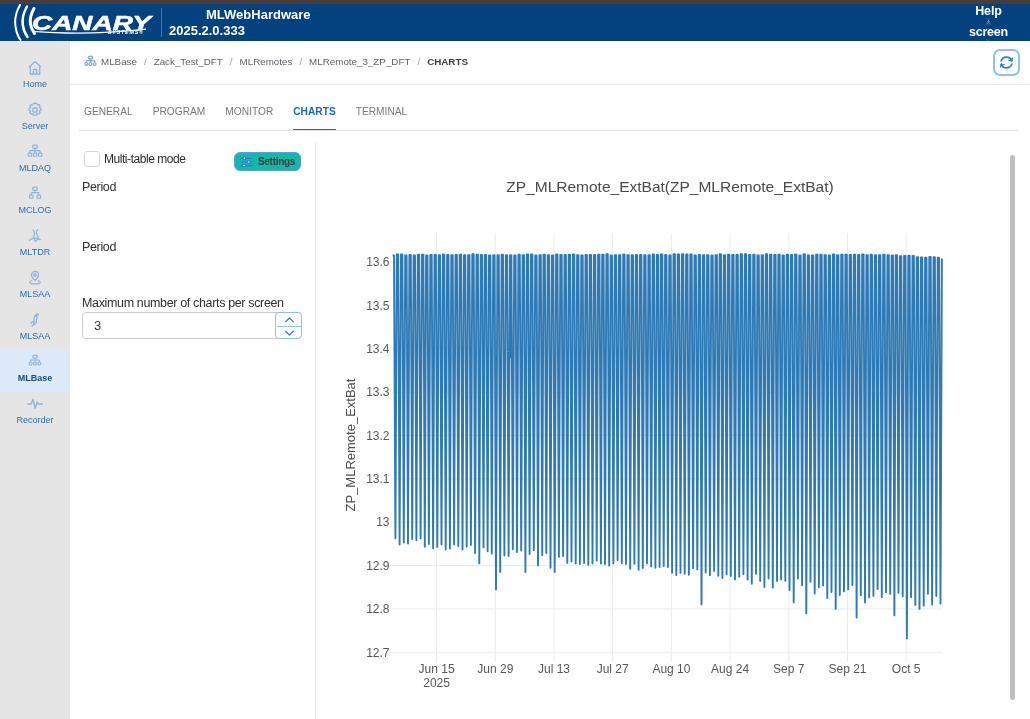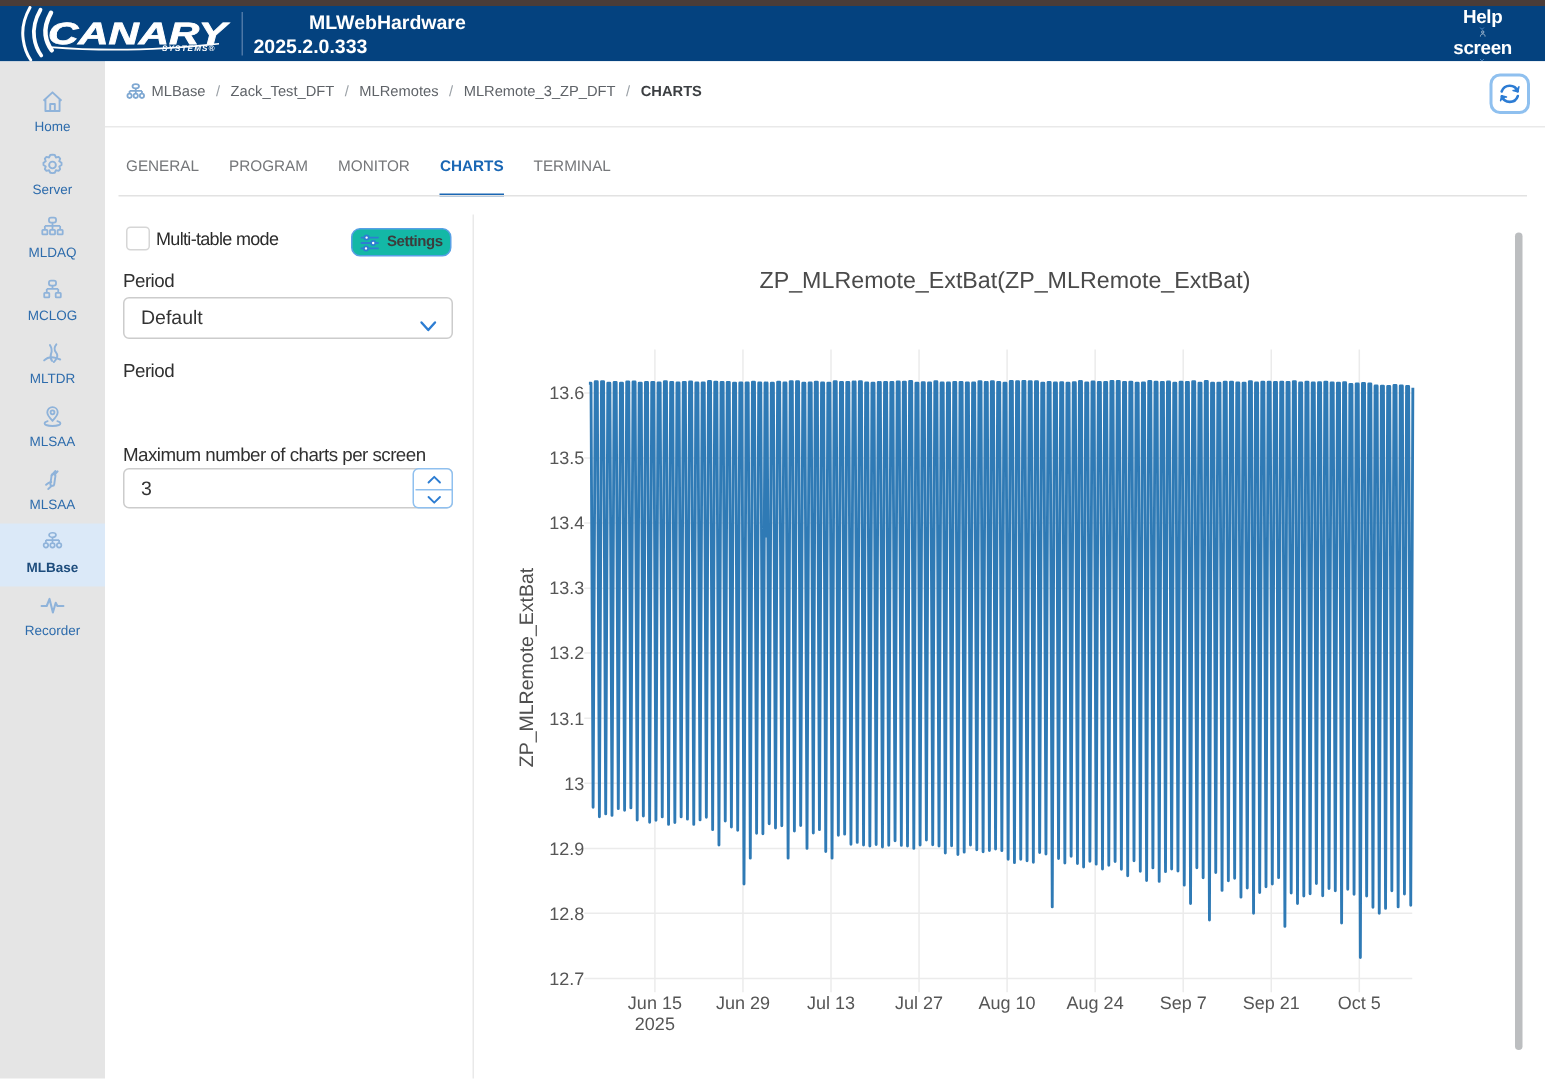--- a/index.html
+++ b/index.html
@@ -200,23 +200,20 @@
     <div class="setbtn" style="position:absolute;left:152px;top:111px">
         <svg width="13" height="12" viewBox="0 0 13 12" fill="none" stroke="#2d7dd2" stroke-width="1.2" stroke-linecap="round">
 <path d="M1 2.4 L12 2.4 M1 6 L12 6 M1 9.6 L12 9.6"></path>
 <circle cx="4.4" cy="2.4" r="1.4" fill="#fff"></circle>
 <circle cx="8.8" cy="6" r="1.4" fill="#fff"></circle>
 <circle cx="4" cy="9.6" r="1.4" fill="#fff"></circle>
 </svg>
         <span>Settings</span>
       </div>
     <div class="flabel" style="position:absolute;left:0;top:139px">Period</div>
-    <div class="select" style="position:absolute;left:0;top:157px">Default<span class="sarrow"><svg width="13" height="11" viewBox="0 0 13 11">
-            <path d="M2 3 L6.5 8 L11 3" stroke="#2d7dd2" stroke-width="1.6" fill="none" stroke-linecap="round" stroke-linejoin="round"></path>
-          </svg></span></div>
     <div class="flabel" style="position:absolute;left:0;top:199px">Period</div>
     <div class="flabel" style="position:absolute;left:0;top:255px">Maximum number of charts per screen</div>
     <div class="numwrap" style="position:absolute;left:0;top:271px">3
       <div class="spin">
         <div class="half" style="top:0">
             <svg width="11" height="8" viewBox="0 0 13 9">
               <path d="M2 6.5 L6.5 2 L11 6.5" stroke="#2d7dd2" stroke-width="1.5" fill="none" stroke-linecap="round" stroke-linejoin="round"></path>
             </svg>
           </div>
         <div class="hdivider"></div>

